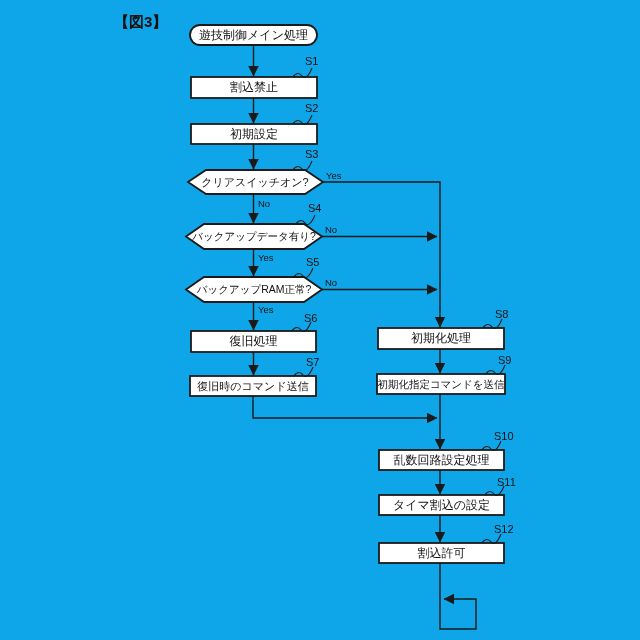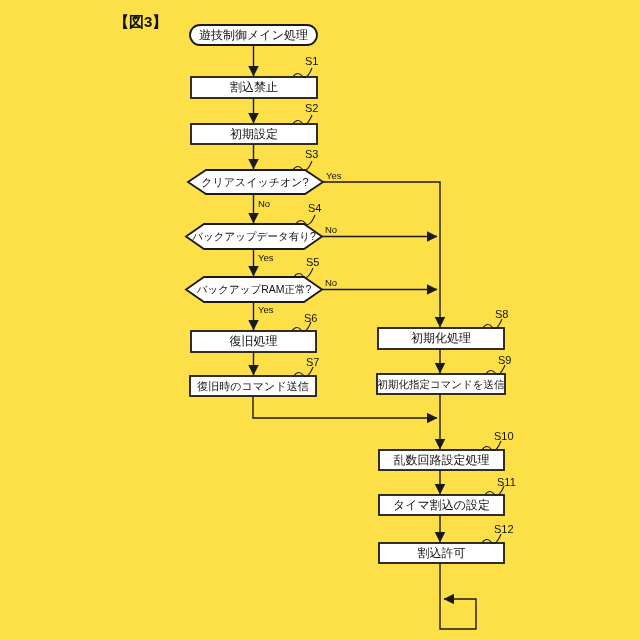--- a/index.html
+++ b/index.html
@@ -1,16 +1,16 @@
 <!DOCTYPE html>
 <html><head>
 <meta charset="utf-8">
 <style>
   html,body{margin:0;padding:0;background:#ffffff;}
-  #page{position:relative;width:640px;height:640px;background:#fde047;overflow:hidden;
+  #page{position:relative;width:640px;height:640px;background:#0ea5e9;overflow:hidden;
         font-family:"Liberation Sans", sans-serif;}
   svg{display:block;}
   .shape{fill:#ffffff;stroke:#1a1a1a;stroke-width:1.8;}
   .edge{fill:none;stroke:#1a1a1a;stroke-width:1.4;}
   .squig{fill:none;stroke:#1a1a1a;stroke-width:1.1;}
   text{fill:#111111;font-family:"Liberation Sans", sans-serif;}
   .node-t{font-size:12px;text-anchor:middle;}
   .node-t-sm{font-size:10.5px;text-anchor:middle;}
   .node-t-md{font-size:11px;text-anchor:middle;}
   .step-t{font-size:11px;}

